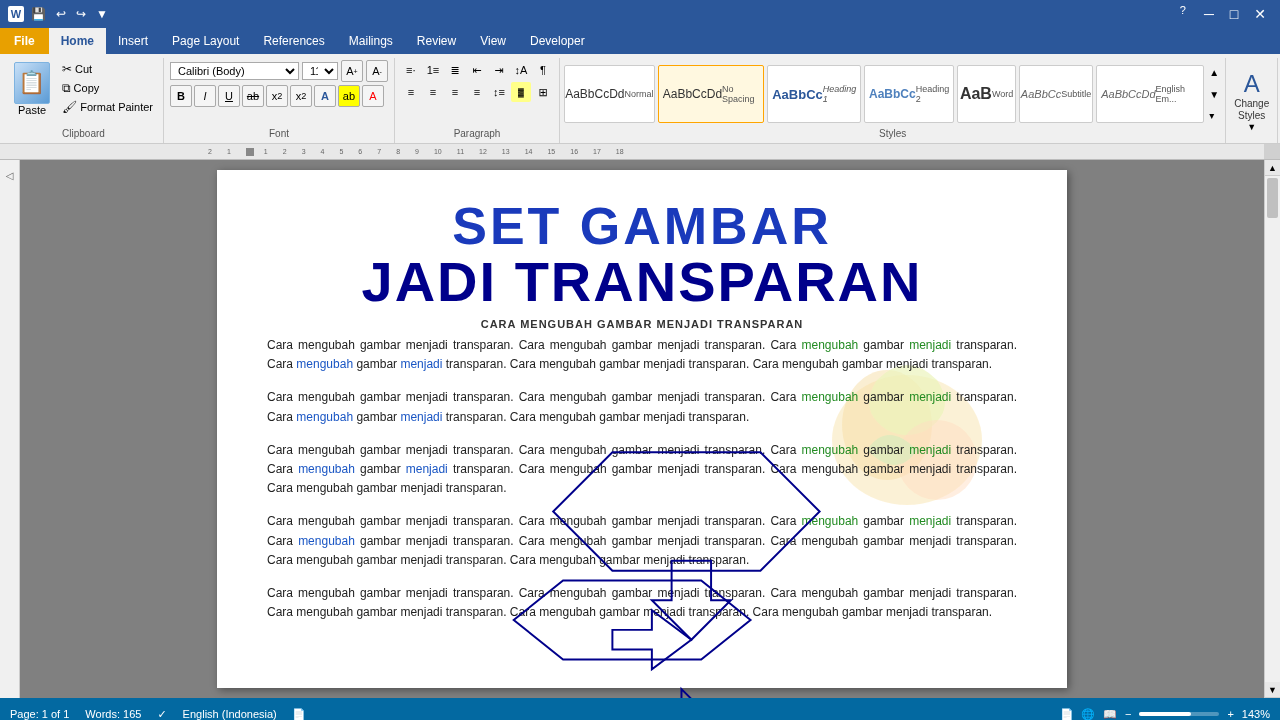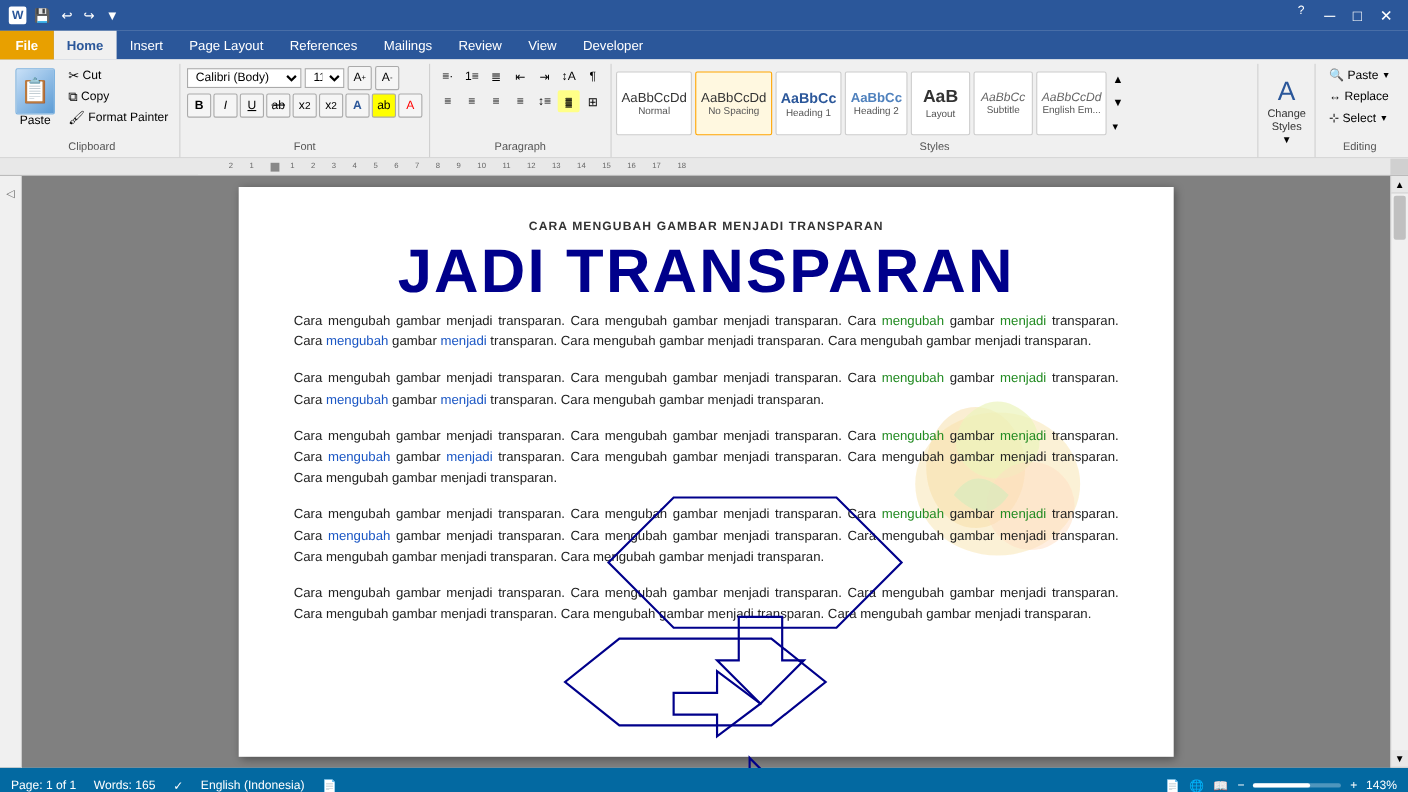--- a/index.html
+++ b/index.html
@@ -107,21 +107,21 @@
       font-size: 11px;
       border-radius: 2px;
       white-space: nowrap;
     }
     .small-icon { font-size: 12px; }
     .font-select {
       font-size: 11px;
       border: 1px solid #aaa;
       padding: 1px 3px;
       background: white;
-      width: 104px;
+      width: 129px;
       cursor: pointer;
     }
     .size-select {
       font-size: 11px;
       border: 1px solid #aaa;
       padding: 1px 3px;
       background: white;
       width: 36px;
       cursor: pointer;
     }
@@ -265,21 +265,21 @@
 
     
     .style-box {
       border: 1px solid #ccc;
       border-radius: 2px;
       padding: 2px 4px;
       cursor: pointer;
       min-width: 54px;
       height: 58px;
       display: flex;
-      flex-direction: column;
+      flex-direction: row;
       align-items: center;
       justify-content: center;
       background: white;
     }
     .style-box.selected { border-color: #ffa500; background: #fff8e0; }
   </style>
 </head>
 <body>
 
 <div class="title-bar">
@@ -393,31 +393,31 @@
         <div style="font-size:9px;color:#555;">Normal</div>
       </div>
 
       <div class="style-box selected">
         <div style="font-size:12px;color:#333;">AaBbCcDd</div>
         <div style="font-size:9px;color:#555;">No Spacing</div>
       </div>
 
       <div class="style-box">
         <div style="font-size:13px;font-weight:bold;color:#2b579a;">AaBbCc</div>
-        <div style="font-size:9px;color:#555;">Heading 1</div>
+        <div style="font-size:9px;color:#555;font-style:italic;">Heading 1</div>
       </div>
 
       <div class="style-box">
         <div style="font-size:12px;font-weight:bold;color:#4f81bd;">AaBbCc</div>
         <div style="font-size:9px;color:#555;">Heading 2</div>
       </div>
 
       <div class="style-box">
         <div style="font-size:16px;font-weight:bold;color:#333;">AaB</div>
-        <div style="font-size:9px;color:#555;">Layout</div>
+        <div style="font-size:9px;color:#555;">Word</div>
       </div>
 
       <div class="style-box">
         <div style="font-size:11px;color:#666;font-style:italic;">AaBbCc</div>
         <div style="font-size:9px;color:#555;">Subtitle</div>
       </div>
 
       <div class="style-box">
         <div style="font-size:11px;color:#666;font-style:italic;">AaBbCcDd</div>
         <div style="font-size:9px;color:#555;">English Em...</div>
@@ -501,27 +501,30 @@
 
         <ellipse cx="100" cy="110" rx="75" ry="65" fill="#f0c040" opacity="0.6"></ellipse>
         <ellipse cx="80" cy="95" rx="45" ry="55" fill="#e8a000" opacity="0.5"></ellipse>
         <path d="M70 50 Q100 20 130 50 Q150 80 120 100 Q100 110 80 100 Q50 80 70 50Z" fill="#c8e040" opacity="0.7"></path>
         <circle cx="130" cy="130" r="40" fill="#ffa050" opacity="0.5"></circle>
         <path d="M60 120 Q80 90 110 120 Q90 150 60 120Z" fill="#80c840" opacity="0.6"></path>
       </svg>
 
       <div style="position:relative;z-index:2;">
 
+        <div style="font-size:52px;font-weight:900;color:#1a3abb;font-family:Impact,'Arial Black',Arial,sans-serif;letter-spacing:3px;text-align:center;line-height:1;margin-bottom:2px;position:relative;z-index:3;">
+          <span>SET GAMBAR</span>
+        </div>
+
+        <div style="font-size:56px;font-weight:900;color:#00008b;font-family:Impact,'Arial Black',Arial,sans-serif;letter-spacing:2px;text-align:center;line-height:1;margin-bottom:8px;">
+          <span>JADI TRANSPARAN</span>
+        </div>
 
         <div style="text-align:center;font-size:11px;font-weight:bold;color:#333;letter-spacing:1px;margin-bottom:6px;">
           <span>CARA MENGUBAH GAMBAR MENJADI TRANSPARAN</span>
-        </div>
-
-        <div style="font-size:56px;font-weight:900;color:#00008b;font-family:Impact,'Arial Black',Arial,sans-serif;letter-spacing:2px;text-align:center;line-height:1;margin-bottom:8px;">
-          <span>JADI TRANSPARAN</span>
         </div>
 
         <div class="doc-body">
           <p>
             Cara mengubah gambar menjadi transparan. Cara mengubah gambar menjadi transparan. Cara <span class="green-word">mengubah</span> gambar <span class="green-word">menjadi</span> transparan. Cara <span class="blue-word">mengubah</span> gambar <span class="blue-word">menjadi</span> transparan. Cara mengubah gambar menjadi transparan. Cara mengubah gambar menjadi transparan.
           </p>
 
           <p>
             Cara mengubah gambar menjadi transparan. Cara mengubah gambar menjadi transparan. Cara <span class="green-word">mengubah</span> gambar <span class="green-word">menjadi</span> transparan. Cara <span class="blue-word">mengubah</span> gambar <span class="blue-word">menjadi</span> transparan. Cara mengubah gambar menjadi transparan.
           </p>

